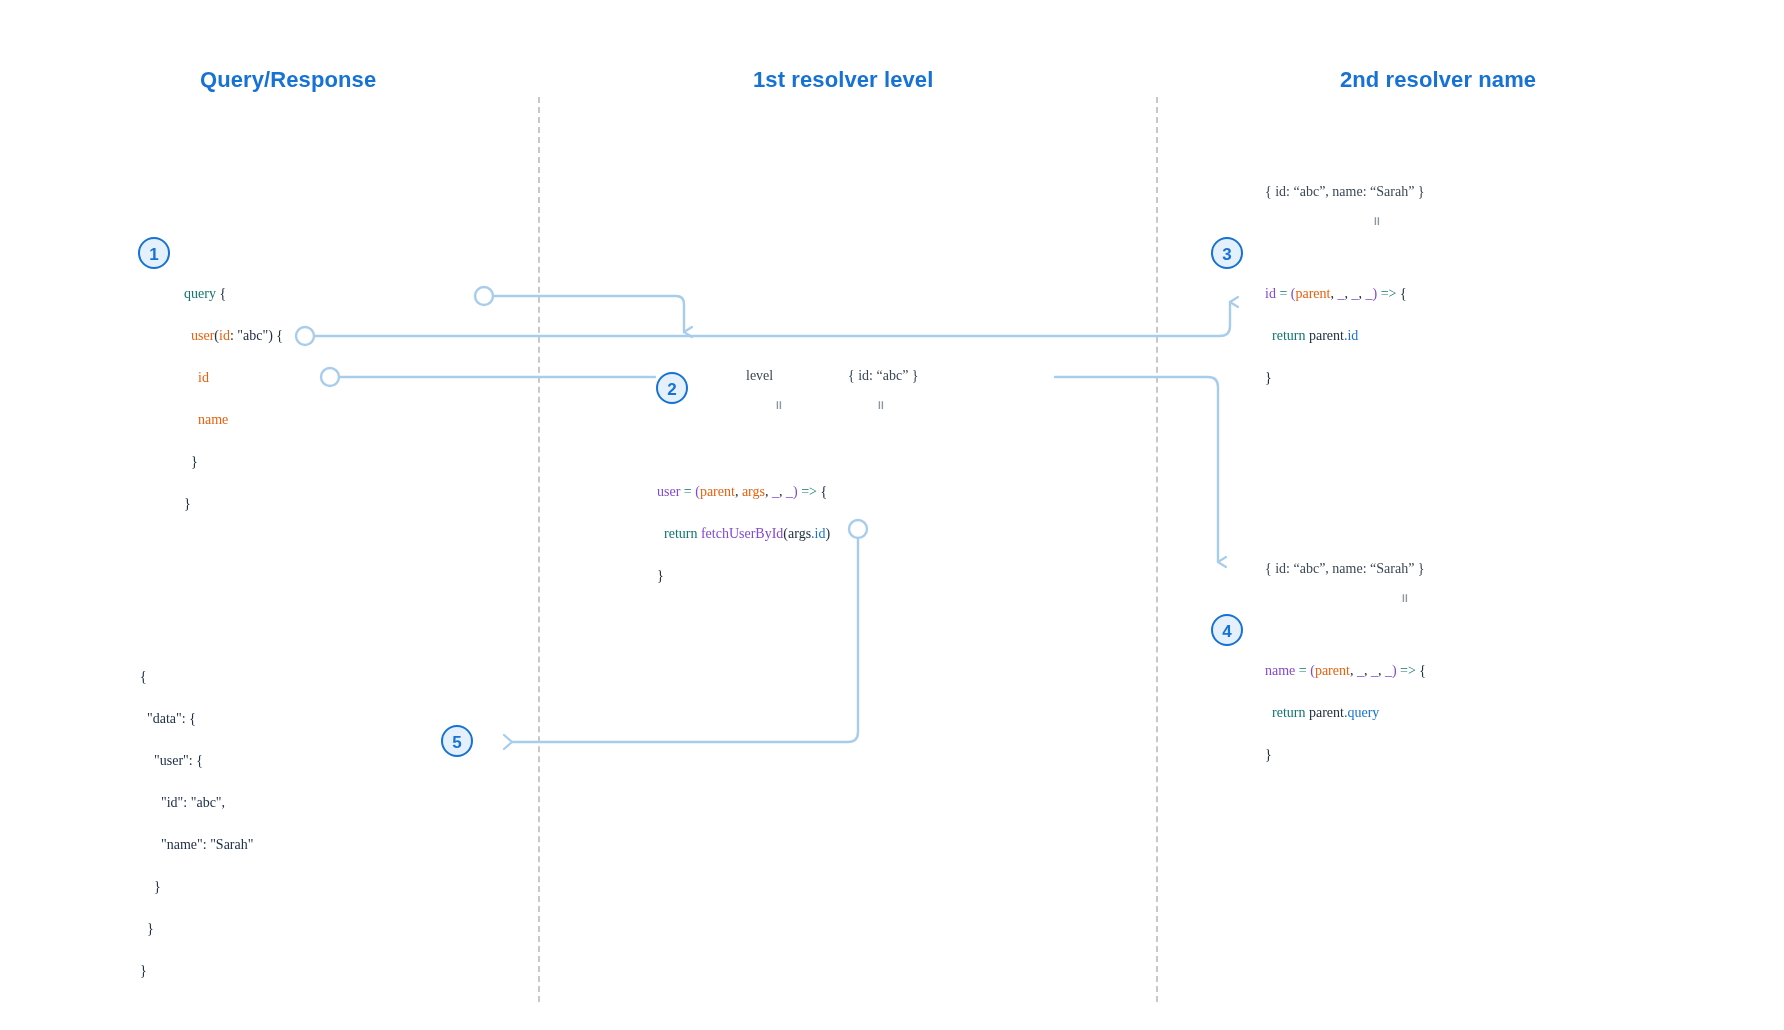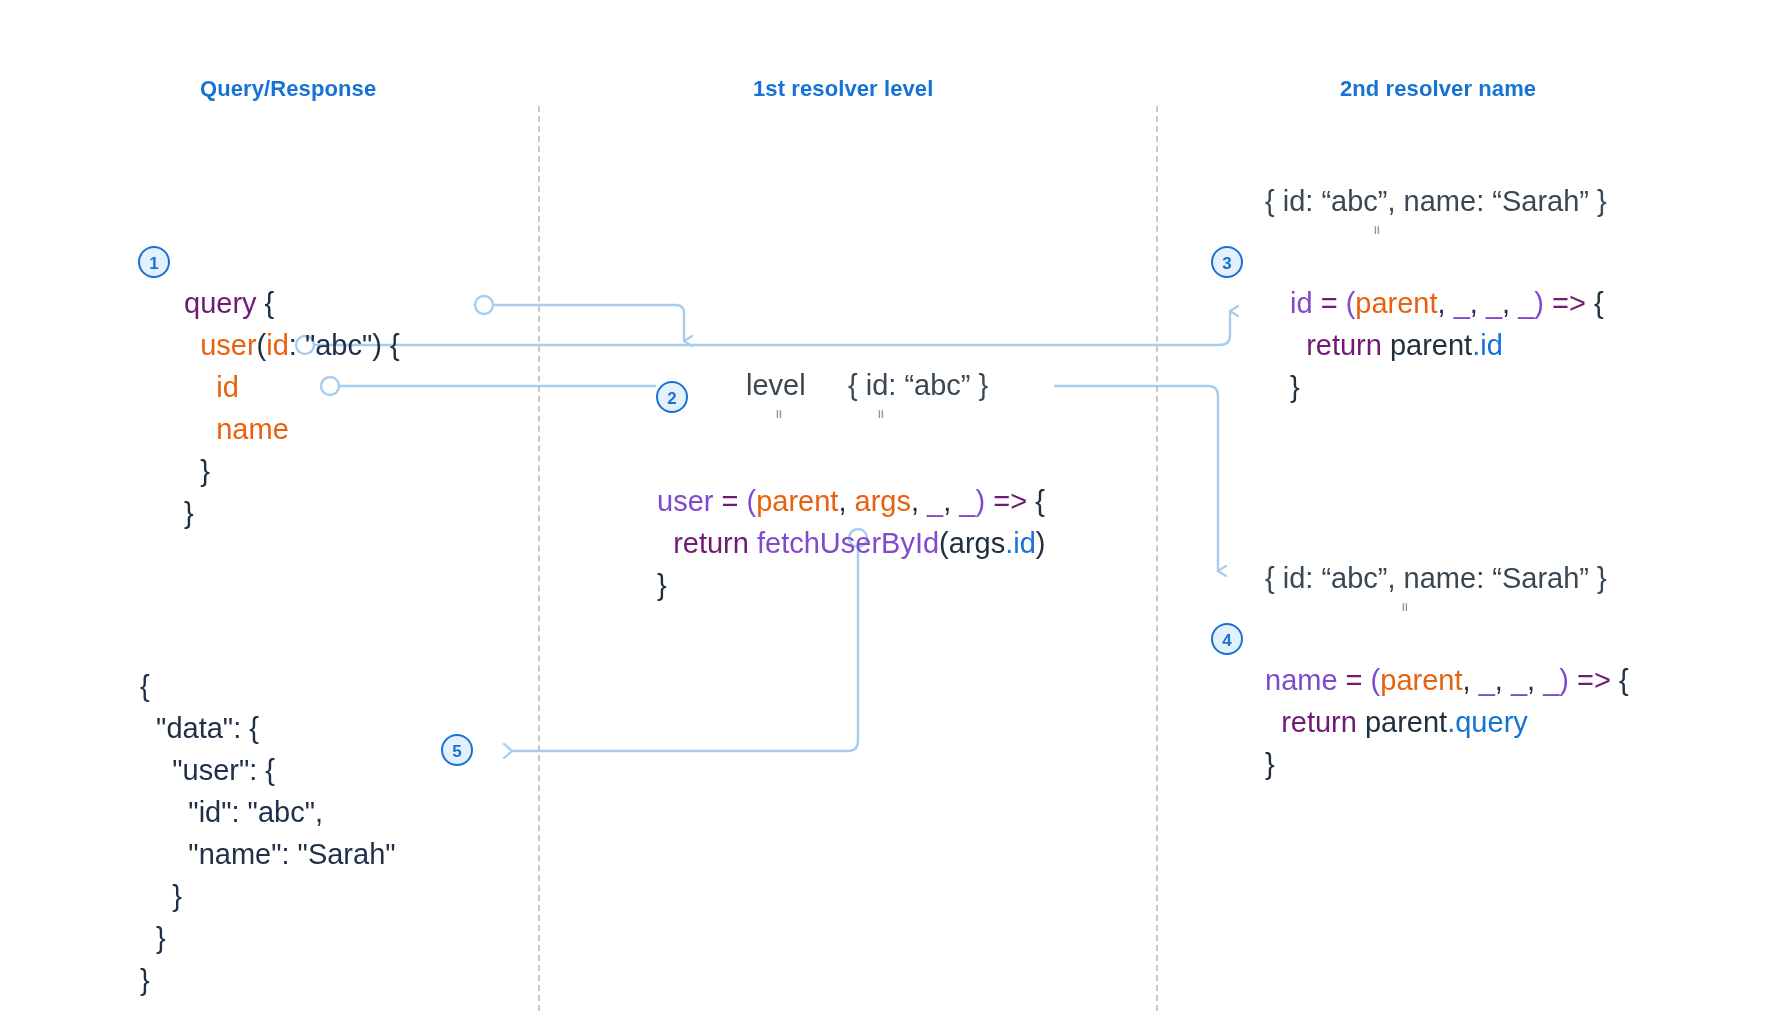--- a/index.html
+++ b/index.html
@@ -1,18 +1,18 @@
 <!DOCTYPE html>
 <html><head>
 <meta charset="utf-8">
 <style>
   html,body{margin:0;padding:0;background:#ffffff;}
   body{width:1784px;height:1030px;position:relative;overflow:hidden;
        font-family:"DejaVu Sans",sans-serif;}
-  #stage{position:absolute;left:0;top:11px;width:1784px;height:854px;}
+  #stage{position:absolute;left:0;top:2px;width:1784px;height:854px;}
 
   
   .col-head{
     position:absolute;
     font-family:"Liberation Sans","DejaVu Sans",sans-serif;
     font-weight:bold;
     font-size:22px;
     color:#1672d4;
     letter-spacing:.1px;
     white-space:nowrap;
@@ -28,27 +28,27 @@
     width:0;
     height:905px;
     border-left:2px dashed #c8c8c8;
   }
   #divider-1{left:538px;}
   #divider-2{left:1156px;}
 
   
   .code{
     position:absolute;
-    font-family:Liberation Sans, sans-serif;
-    font-size:29px;
+    font-family:Liberation Serif, serif;
+    font-size:14px;
     line-height:42px;
     white-space:pre;
     color:#20303f;
   }
-  .kw      {color:#701a75;}  
+  .kw      {color:#0f766e;}  
   .fld     {color:#e8610f;}  
   .str     {color:#20304a;}  
   .pur     {color:#8249cf;}  
   .blu     {color:#1672d4;}  
   .pln     {color:#20303f;}
   .plain-mono{color:#3a4854;}
 
   
   .badge{
     position:absolute;
@@ -152,21 +152,21 @@
   <div class="eqmark" style="left:876px;top:394px;">=</div>
 
   <div class="code" style="left:640px;top:427px;margin-left:17px;">
 <span class="pur">user</span><span class="kw"> = </span><span class="pur">(</span><span class="fld">parent</span><span class="pln">, </span><span class="fld">args</span><span class="pln">, </span><span class="pur">_</span><span class="pln">, </span><span class="pur">_</span><span class="pur">)</span><span class="kw"> =&gt; </span><span class="pln">{</span>
 <span>  </span><span class="kw">return </span><span class="pur">fetchUserById</span><span class="pln">(</span><span class="pln">args</span><span class="blu">.id</span><span class="pln">)</span>
 <span class="pln">}</span></div>
 
   <div class="code plain-mono" style="left:1265px;top:169px;">{ id: “abc”, name: “Sarah” }</div>
   <div class="eqmark" style="left:1372px;top:210px;">=</div>
 
-  <div class="code" style="left:1265px;top:229px;margin-left:25px;">
+  <div class="code" style="left:1265px;top:229px;">
 <span class="pur">id</span><span class="kw"> = </span><span class="pur">(</span><span class="fld">parent</span><span class="pln">, </span><span class="pur">_</span><span class="pln">, </span><span class="pur">_</span><span class="pln">, </span><span class="pur">_</span><span class="pur">)</span><span class="kw"> =&gt; </span><span class="pln">{</span>
 <span>  </span><span class="kw">return </span><span class="pln">parent</span><span class="blu">.id</span>
 <span class="pln">}</span></div>
 
   <div class="code plain-mono" style="left:1265px;top:546px;">{ id: “abc”, name: “Sarah” }</div>
   <div class="eqmark" style="left:1400px;top:587px;">=</div>
 
   <div class="code" style="left:1265px;top:606px;">
 <span class="pur">name</span><span class="kw"> = </span><span class="pur">(</span><span class="fld">parent</span><span class="pln">, </span><span class="pur">_</span><span class="pln">, </span><span class="pur">_</span><span class="pln">, </span><span class="pur">_</span><span class="pur">)</span><span class="kw"> =&gt; </span><span class="pln">{</span>
 <span>  </span><span class="kw">return </span><span class="pln">parent</span><span class="blu">.query</span>

